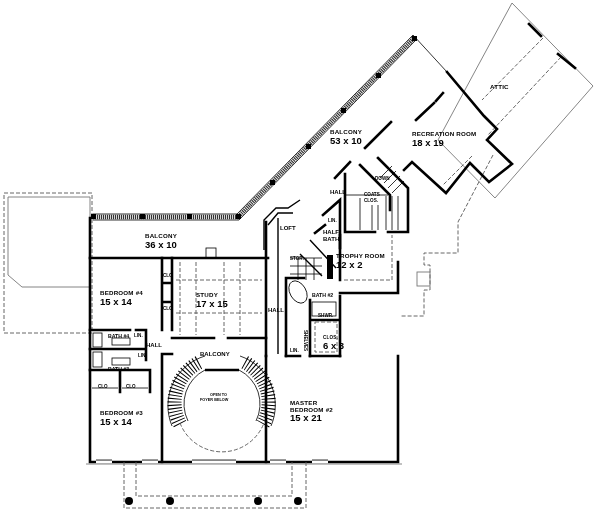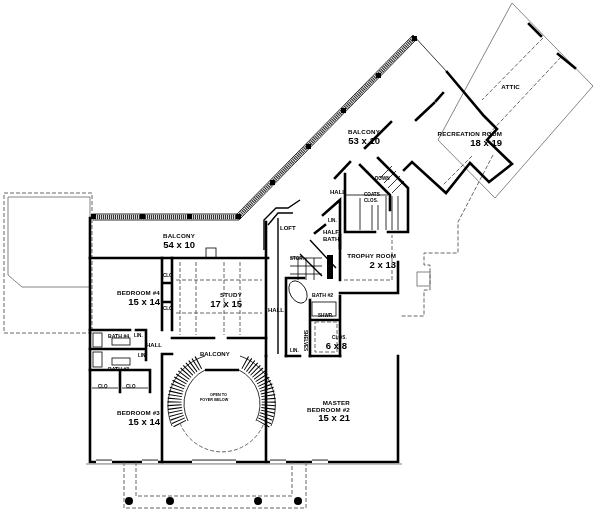--- a/index.html
+++ b/index.html
@@ -5,21 +5,21 @@
   html,body{margin:0;padding:0;background:#ffffff;}
   body{width:600px;height:512px;overflow:hidden;position:relative;font-family:"Liberation Sans",sans-serif;}
   svg{position:absolute;left:0;top:0;}
   .w{stroke:#000;stroke-width:2.6;fill:none;stroke-linecap:square;}
   .wt{stroke:#000;stroke-width:1.4;fill:none;}
   .th{stroke:#000;stroke-width:0.8;fill:none;}
   .dash{stroke:#555;stroke-width:0.9;fill:none;stroke-dasharray:4,2;}
   .grey{stroke:#777;stroke-width:0.9;fill:none;}
   .rail{stroke:#333;stroke-width:4.5;fill:none;stroke-dasharray:1.2,0.8;}
   .railo{stroke:#000;stroke-width:0.8;fill:none;}
-  .lbl{position:absolute;font-weight:bold;color:#000;text-align:right;white-space:nowrap;line-height:1.05;}
+  .lbl{position:absolute;font-weight:bold;color:#000;text-align:left;white-space:nowrap;line-height:1.05;}
   .lbl .n{display:block;font-size:6.2px;letter-spacing:0.2px;}
   .lbl .d{display:block;font-size:9.5px;}
   .sm{position:absolute;font-weight:bold;font-size:4.6px;color:#000;white-space:nowrap;}
   .col{position:absolute;width:8px;height:8px;border-radius:50%;background:#000;}
 </style>
 </head>
 <body>
 
 <svg width="600" height="512" viewBox="0 0 600 512">
 
@@ -122,25 +122,25 @@
 </div>
 <div class="lbl" style="left:490px;top:84px;width:30px">
   <span class="n">ATTIC</span>
 </div>
 <div class="lbl" style="left:330px;top:129px;width:50px">
   <span class="n">BALCONY</span>
   <span class="d">53 x 10</span>
 </div>
 <div class="lbl" style="left:145px;top:233px;width:50px">
   <span class="n">BALCONY</span>
-  <span class="d">54 x 10</span>
+  <span class="d">36 x 10</span>
 </div>
 <div class="lbl" style="left:336px;top:253px;width:60px">
   <span class="n">TROPHY ROOM</span>
-  <span class="d">2 x 13</span>
+  <span class="d">12 x 2</span>
 </div>
 <div class="lbl" style="left:100px;top:290px;width:60px">
   <span class="n">BEDROOM #4</span>
   <span class="d">15 x 14</span>
 </div>
 <div class="lbl" style="left:196px;top:292px;width:46px">
   <span class="n">STUDY</span>
   <span class="d">17 x 15</span>
 </div>
 <div class="lbl" style="left:100px;top:410px;width:60px">

